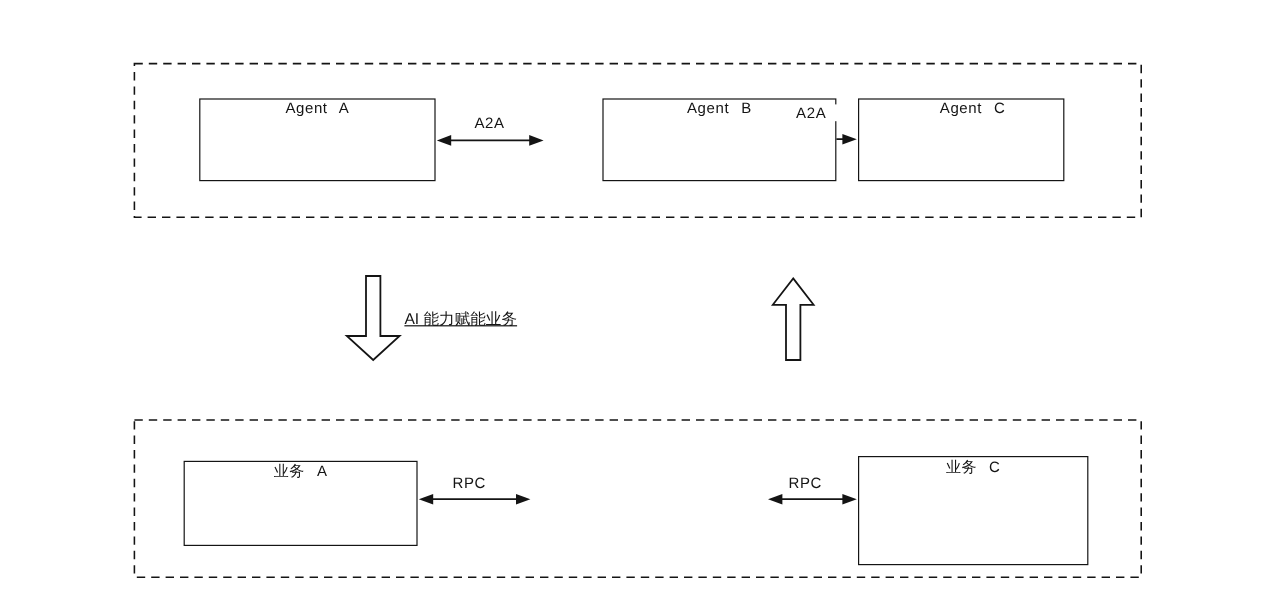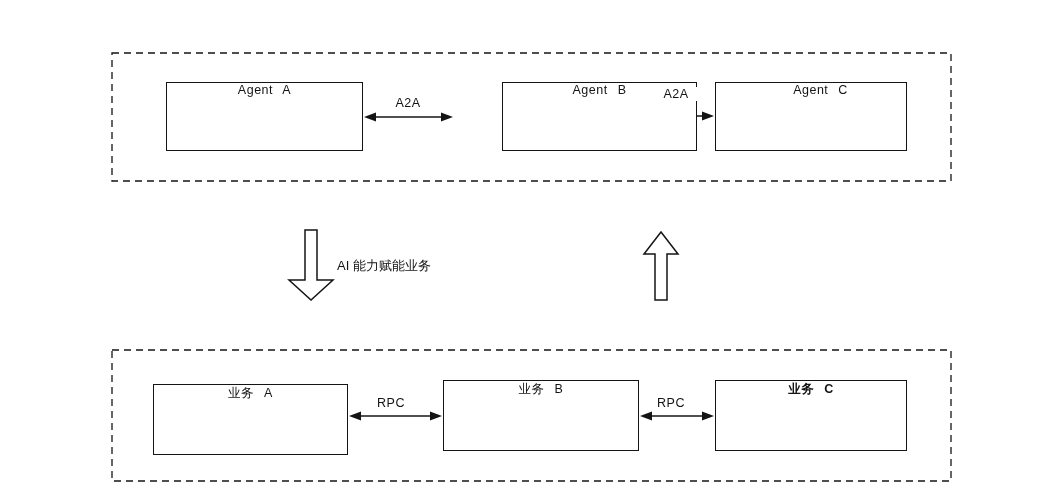--- a/index.html
+++ b/index.html
@@ -39,29 +39,30 @@
     width: 60px;
     text-align: center;
     font-size: 12.5px;
     letter-spacing: 0.5px;
     background: #ffffff;
   }
   .flow-label {
     position: absolute;
     font-size: 13px;
     white-space: nowrap;
+    text-decoration: underline;
   }
   
   .node.agent-a   { left: 166px; top:  82px; width: 197px; height: 69px; }
   .node.agent-b   { left: 454px; top:  82px; width: 195px; height: 69px; margin-left: 48px; }
-  .node.agent-c   { left: 715px; top:  82px; width: 192px; height: 69px; padding-left: 19px; }
+  .node.agent-c   { left: 715px; top:  82px; width: 172px; height: 69px; padding-left: 19px; }
   
   .node.biz-a     { left: 153px; top: 384px; width: 195px; height: 71px; }
   .node.biz-b     { left: 443px; top: 380px; width: 196px; height: 71px; }
-  .node.biz-c     { left: 715px; top: 380px; width: 192px; height: 71px; font-weight: bold; }
+  .node.biz-c     { left: 715px; top: 380px; width: 192px; height: 91px; }
   
   .conn-label.a2a-1 { left: 378px; top:  96px; }
   .conn-label.a2a-2 { left: 646px; top:  87px; }
   .conn-label.rpc-1 { left: 361px; top: 396px; }
   .conn-label.rpc-2 { left: 641px; top: 396px; }
   
   .flow-label.down-label { left: 337px; top: 257px; }
   .flow-label.up-label   { left: 683px; top: 257px; }
 </style>
 </head>
@@ -109,23 +110,20 @@
   <div class="node agent-b">
     <span>Agent B</span>
   </div>
   <div class="node agent-c">
     <span>Agent C</span>
   </div>
 
   <div class="node biz-a">
     <span>业务 A</span>
   </div>
-  <div class="node biz-b">
-    <span>业务 B</span>
-  </div>
   <div class="node biz-c">
     <span>业务 C</span>
   </div>
 
   <div class="conn-label a2a-1">A2A</div>
   <div class="conn-label a2a-2">A2A</div>
   <div class="conn-label rpc-1">RPC</div>
   <div class="conn-label rpc-2">RPC</div>
 
   <div class="flow-label down-label">AI 能力赋能业务</div>

